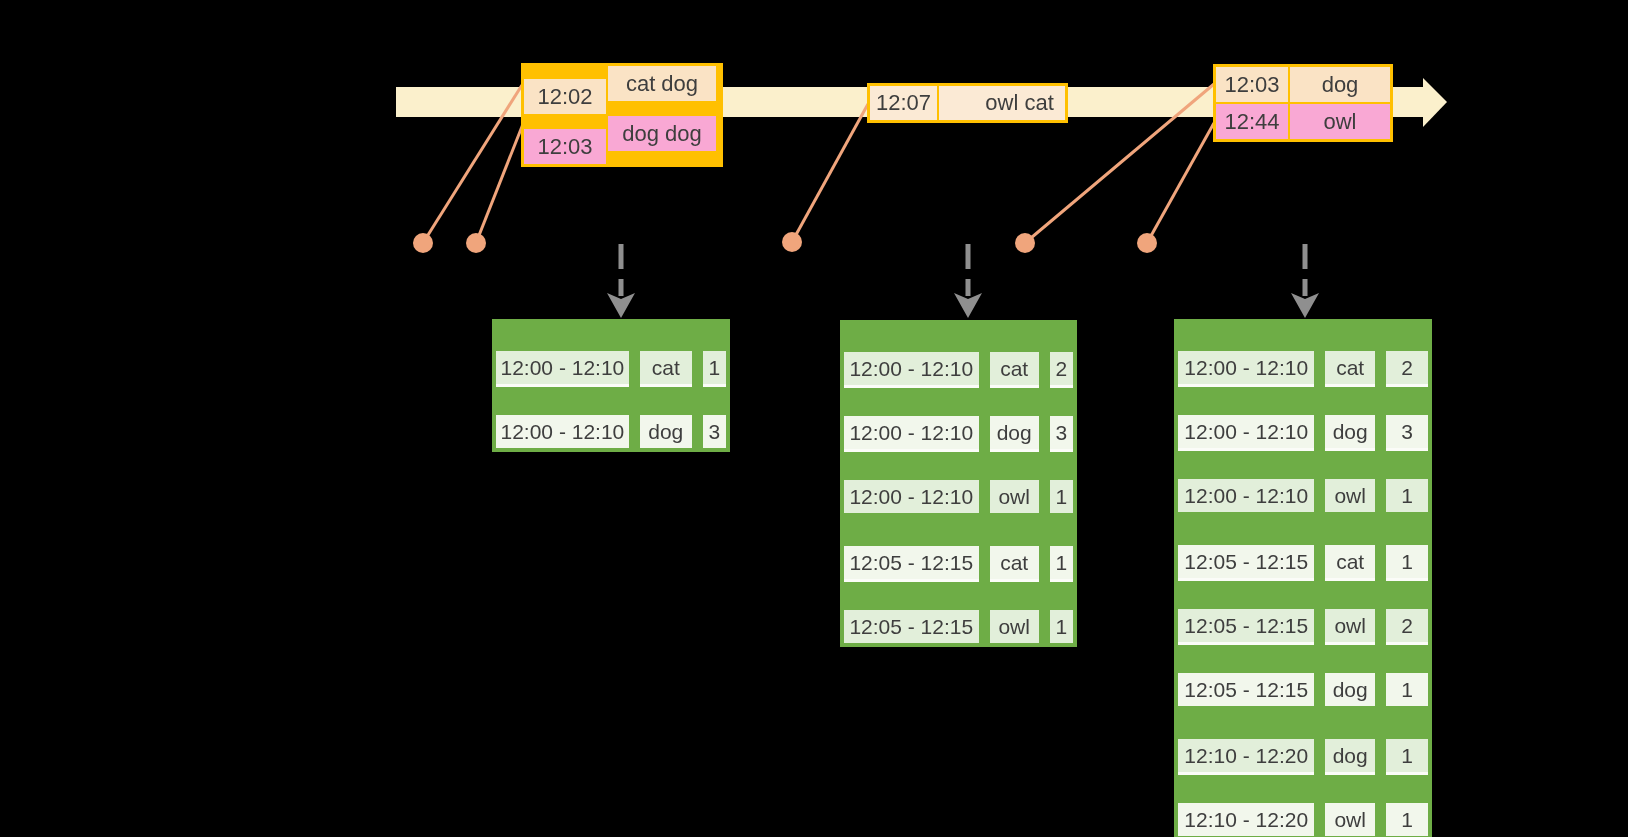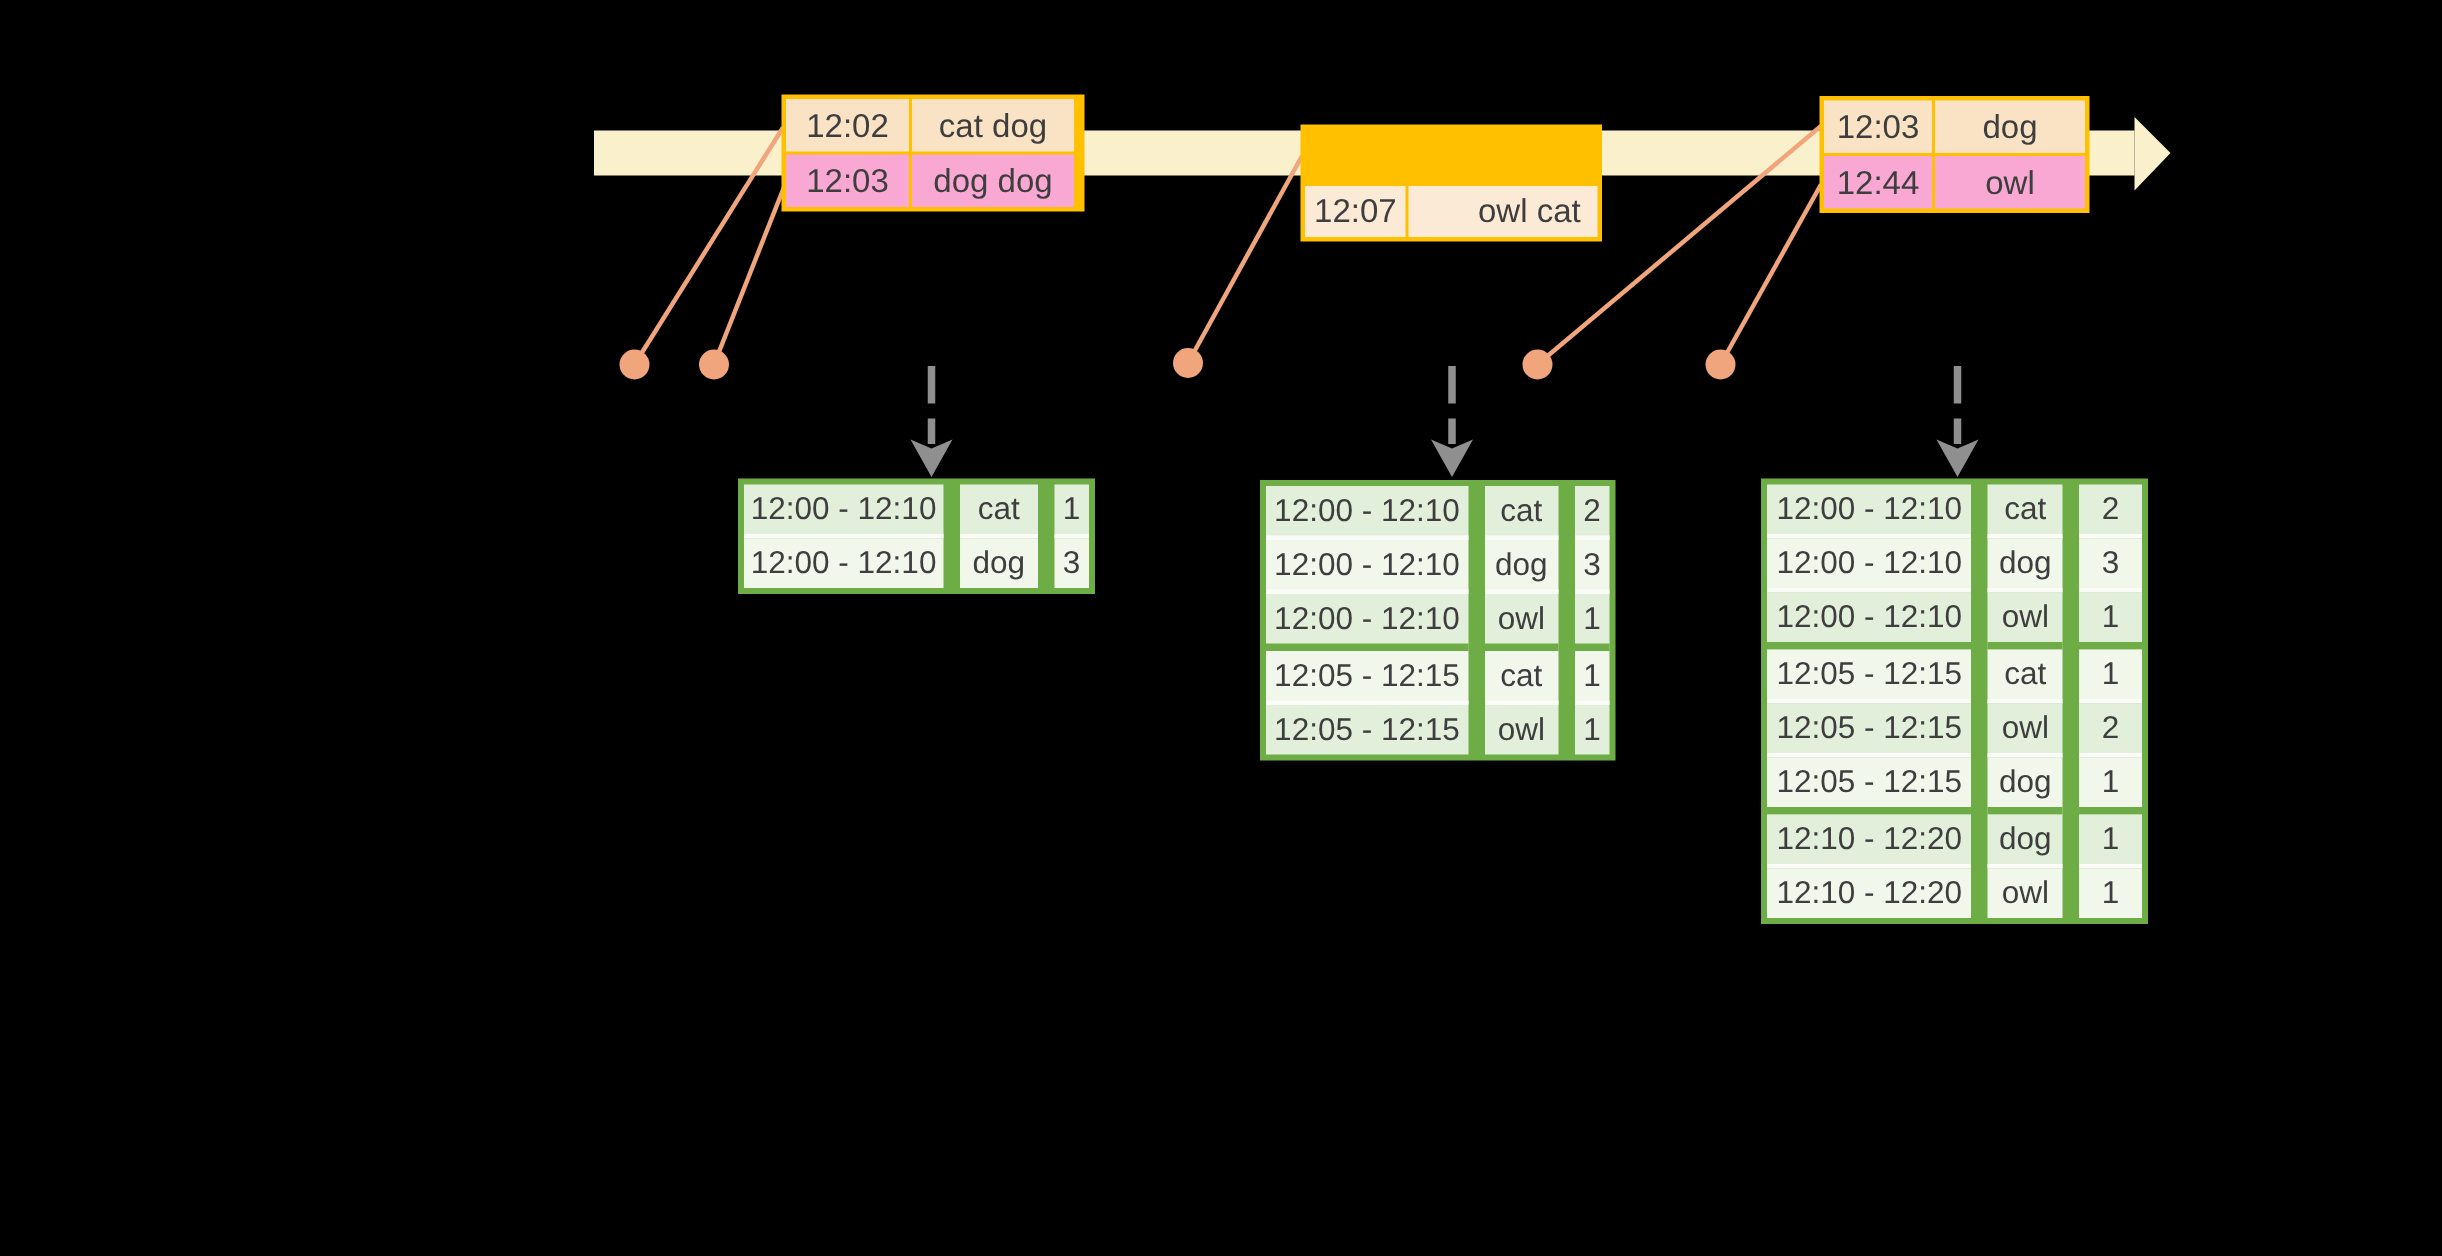--- a/index.html
+++ b/index.html
@@ -9,31 +9,31 @@
 
   
   .etable{position:absolute;background:#FFC000;padding:3px;display:flex;
           flex-direction:column;gap:2px;box-sizing:border-box;}
   .erow{display:flex;gap:2px;}
   .ecell{height:35px;line-height:35px;text-align:center;font-size:22px;color:#3E3E3E;}
   .e-dark{background:#FAE3C5;}
   .e-light{background:#f9a8d4;}
   .e-mid{background:#FBEAD5;}
   .et1{left:521px;top:63px;width:202px;}
-  .et1 .tc{width:82px;} .et1 .wc{width:108px;}
+  .et1 .tc{width:82px;margin-top:13px;} .et1 .wc{width:108px;}
   .et2{left:867px;top:83px;width:201px;}
-  .et2 .ecell{height:34px;line-height:34px;margin-top:38px;}
+  .et2 .ecell{height:34px;line-height:34px;}
   .et2 .tc{width:82px;} .et2 .wc{width:111px;padding-left:35px;}
   .et3{left:1213px;top:64px;width:180px;}
   .et3 .tc{width:72px;} .et3 .wc{width:100px;}
 
   
   .gtable{position:absolute;background:#6EAD46;padding:4px;display:flex;
           flex-direction:column;box-sizing:border-box;}
-  .grow{display:flex;gap:11px;}
+  .grow{display:flex;gap:11px;margin-top:28px;}
   .gcell{height:33px;line-height:33px;text-align:center;font-size:21px;color:#3E3E3E;
          border-bottom:3px solid #FBFCF8;}
   .sep-green .gcell{border-bottom:5px solid #6EAD46;}
   .sep-none .gcell{border-bottom:none;}
   .g-dark{background:#E2EFDA;}
   .g-light{background:#F2F7EC;}
   .gta{left:492px;top:319px;width:238px;}
   .gta .c1{width:143px;} .gta .c2{width:56px;} .gta .c3{width:25px;}
   .gtb{left:840px;top:320px;width:237px;}
   .gtb .c1{width:145px;} .gtb .c2{width:53px;} .gtb .c3{width:25px;}

